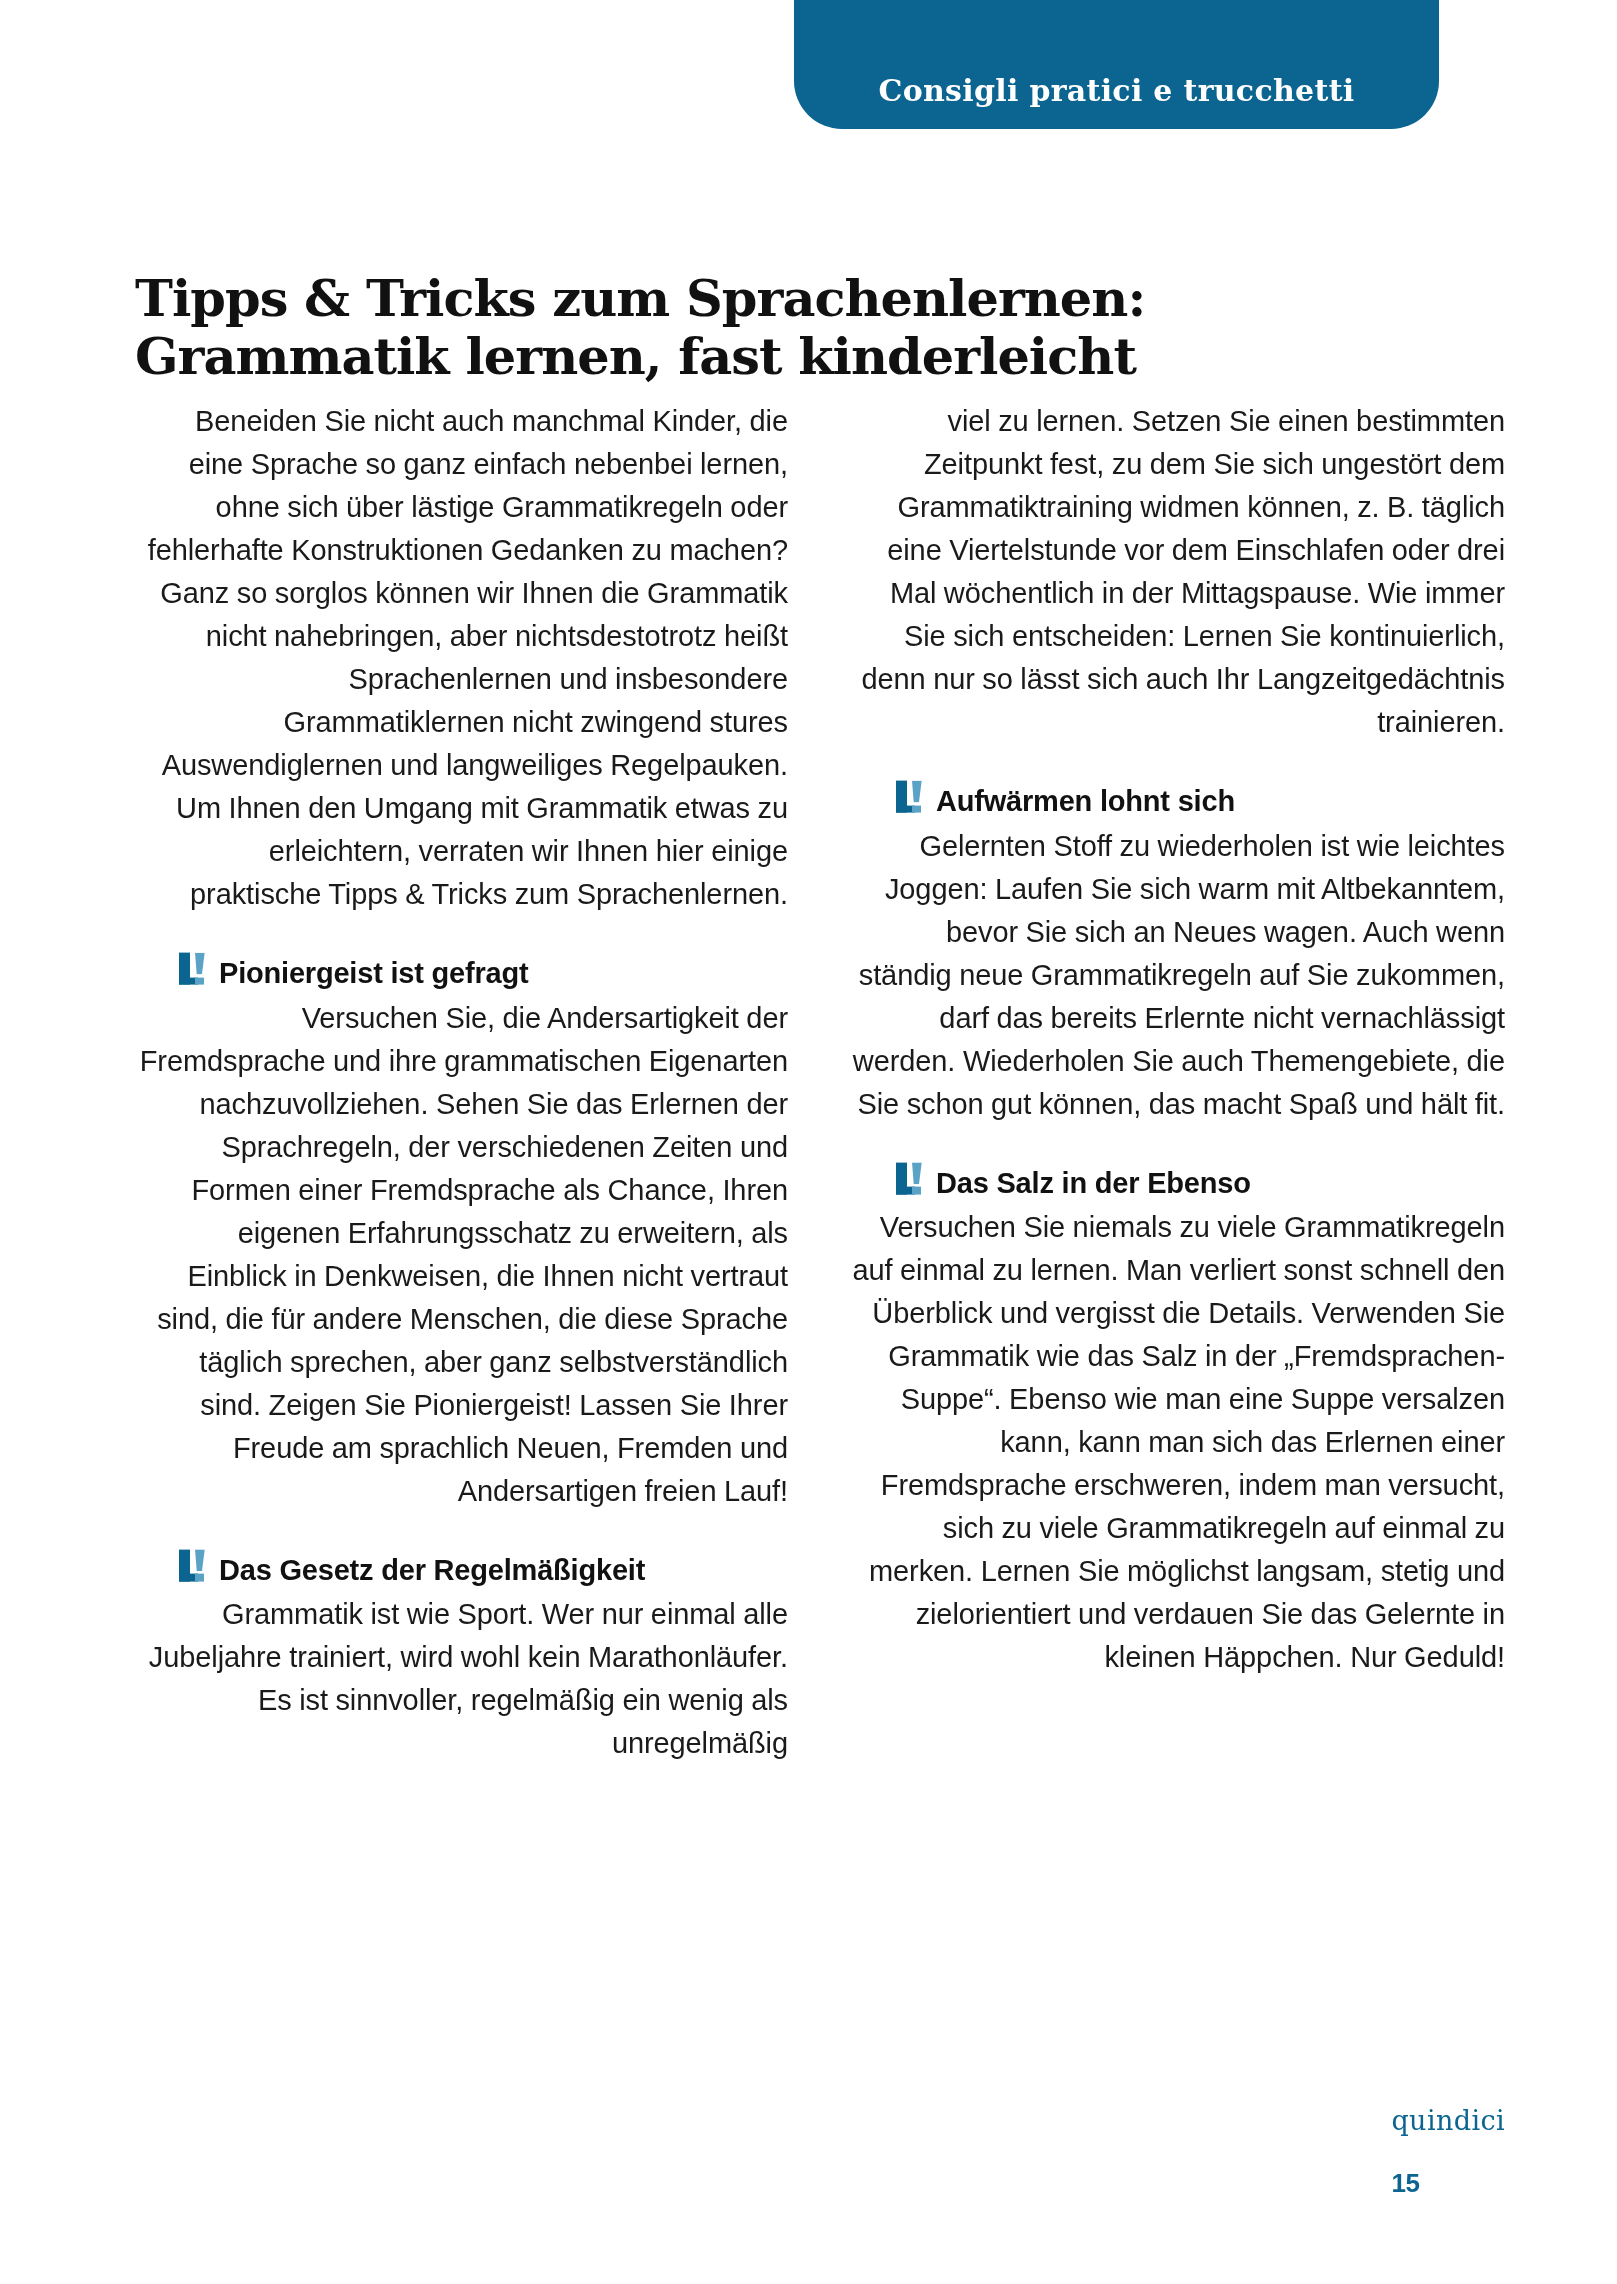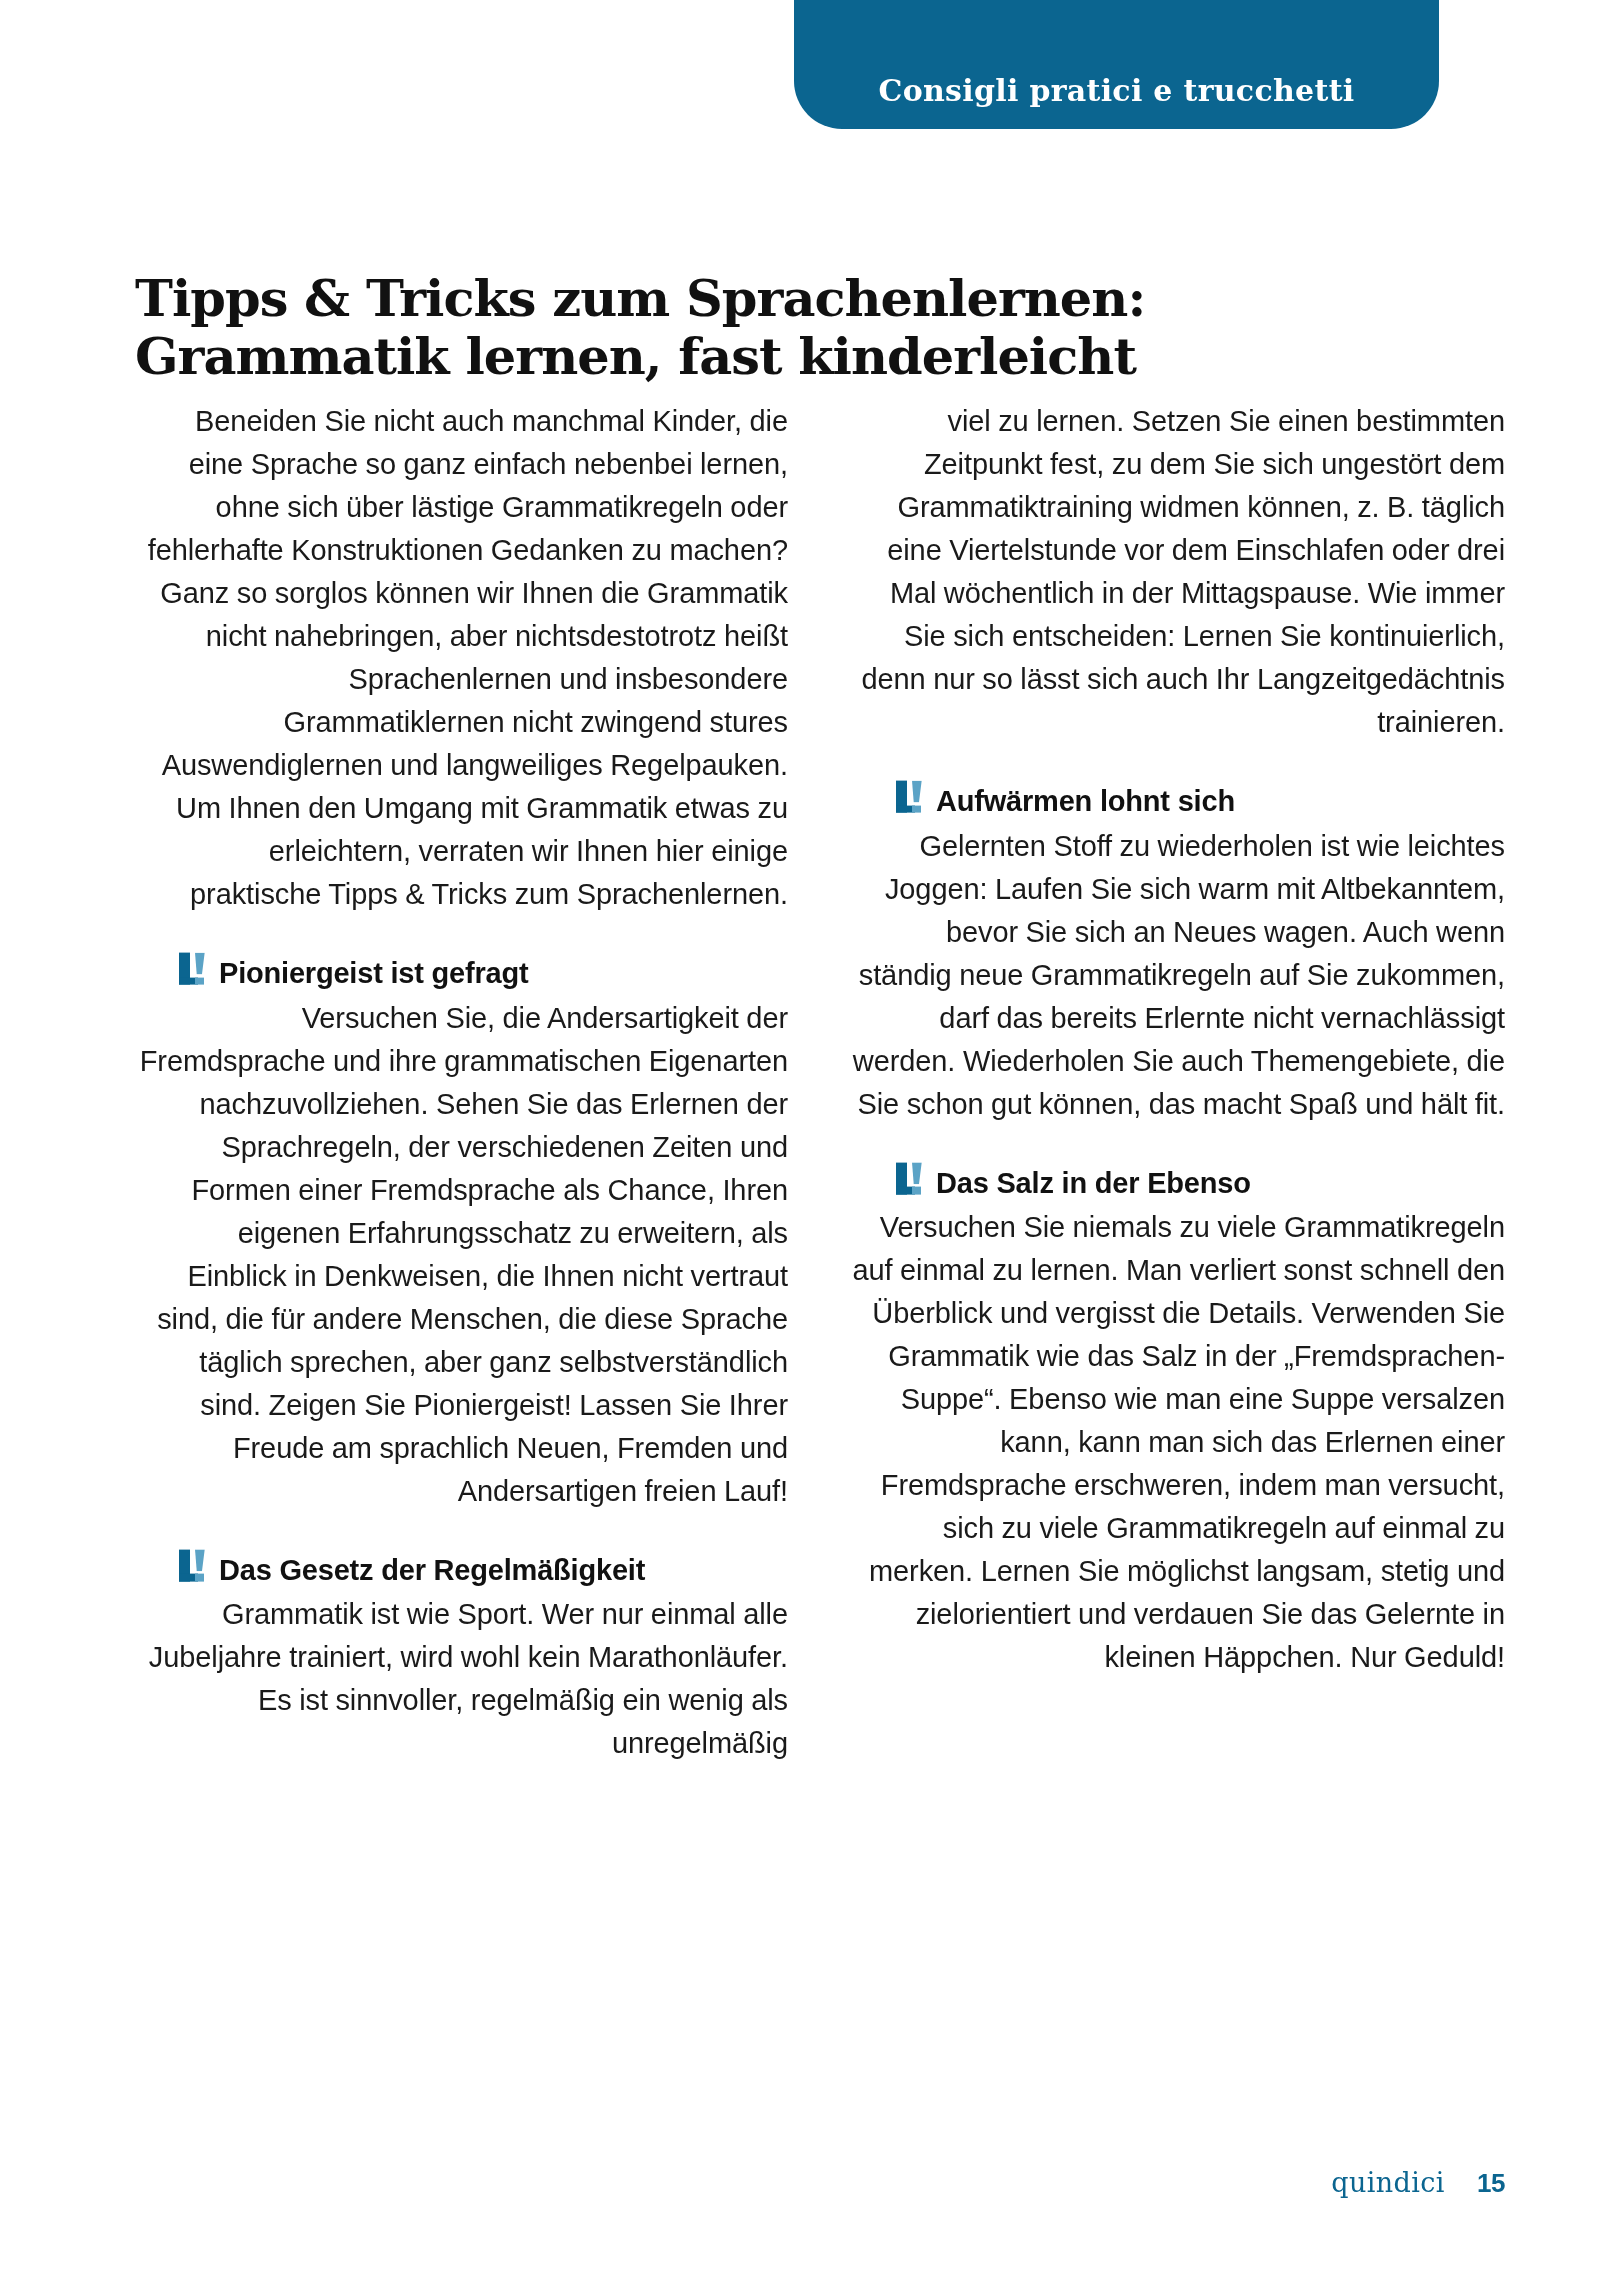--- a/index.html
+++ b/index.html
@@ -154,20 +154,21 @@
 
   
   .footer {
     position: absolute;
     right: 113px;
     bottom: 97px;
     display: flex;
     align-items: baseline;
     gap: 32px;
     color: #0b6590;
+    flex-direction: column;
   }
   .footer-word {
     font-family: "DejaVu Serif", "Liberation Serif", serif;
     font-size: 27px;
     letter-spacing: 0.4px;
   }
   .footer-page {
     font-family: Liberation Sans, sans-serif;
     font-weight: bold;
     font-size: 26px;

